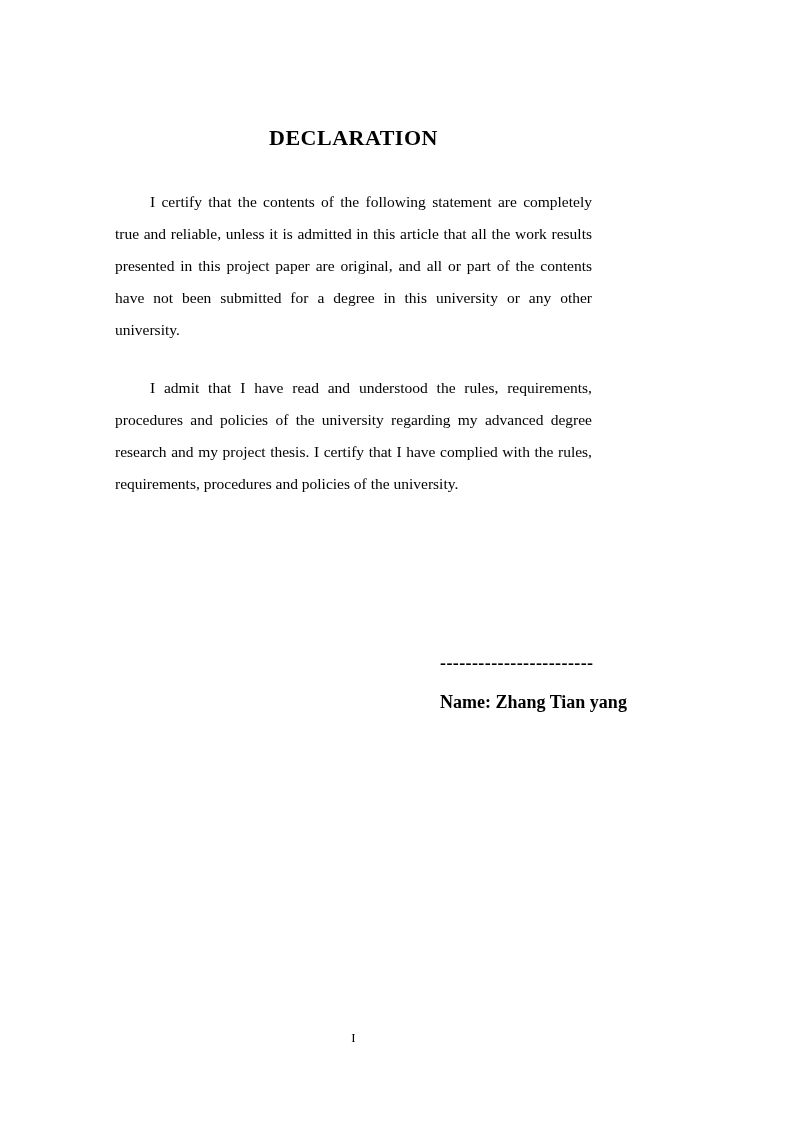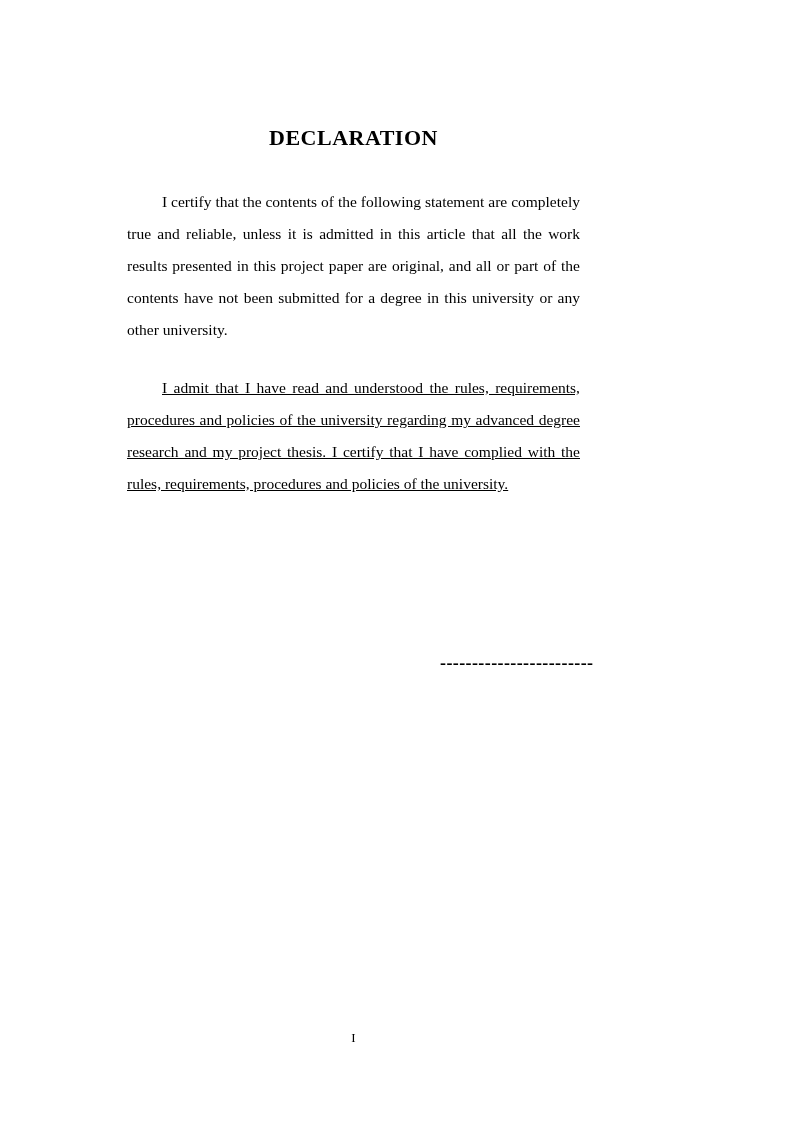--- a/index.html
+++ b/index.html
@@ -22,32 +22,31 @@
   .title {
     margin: 0;
     padding-top: 124px;
     text-align: center;
     font-size: 22px;
     line-height: 28px;
     font-weight: bold;
     letter-spacing: 0.5px;
   }
   .body-para {
-    margin: 12px;
+    margin: 0;
     text-align: justify;
     text-indent: 35px;
     font-size: 15.5px;
     line-height: 32px;
   }
   .body-para.first {
     margin-top: 34px;
   }
   .body-para.second {
     margin-top: 26px;
-    text-decoration: underline;
   }
   .signature {
     position: absolute;
     left: 440px;
     top: 644px;
     font-weight: bold;
     font-size: 18px;
     line-height: 39px;
     white-space: nowrap;
   }
@@ -69,16 +68,17 @@
 
 <div class="page">
   <div class="content">
     <h1 class="title">DECLARATION</h1>
     <p class="body-para first">I certify that the contents of the following statement are completely true and reliable, unless it is admitted in this article that all the work results presented in this project paper are original, and all or part of the contents have not been submitted for a degree in this university or any other university.</p>
     <p class="body-para second">I admit that I have read and understood the rules, requirements, procedures and policies of the university regarding my advanced degree research and my project thesis. I certify that I have complied with the rules, requirements, procedures and policies of the university.</p>
   </div>
 
   <div class="signature">
     <div class="sig-dashes">------------------------</div>
+    <div class="sig-name">Name: Zhang Tian yang</div>
   </div>
 
   <div class="page-number">I</div>
 </div>
 
 </body></html>

